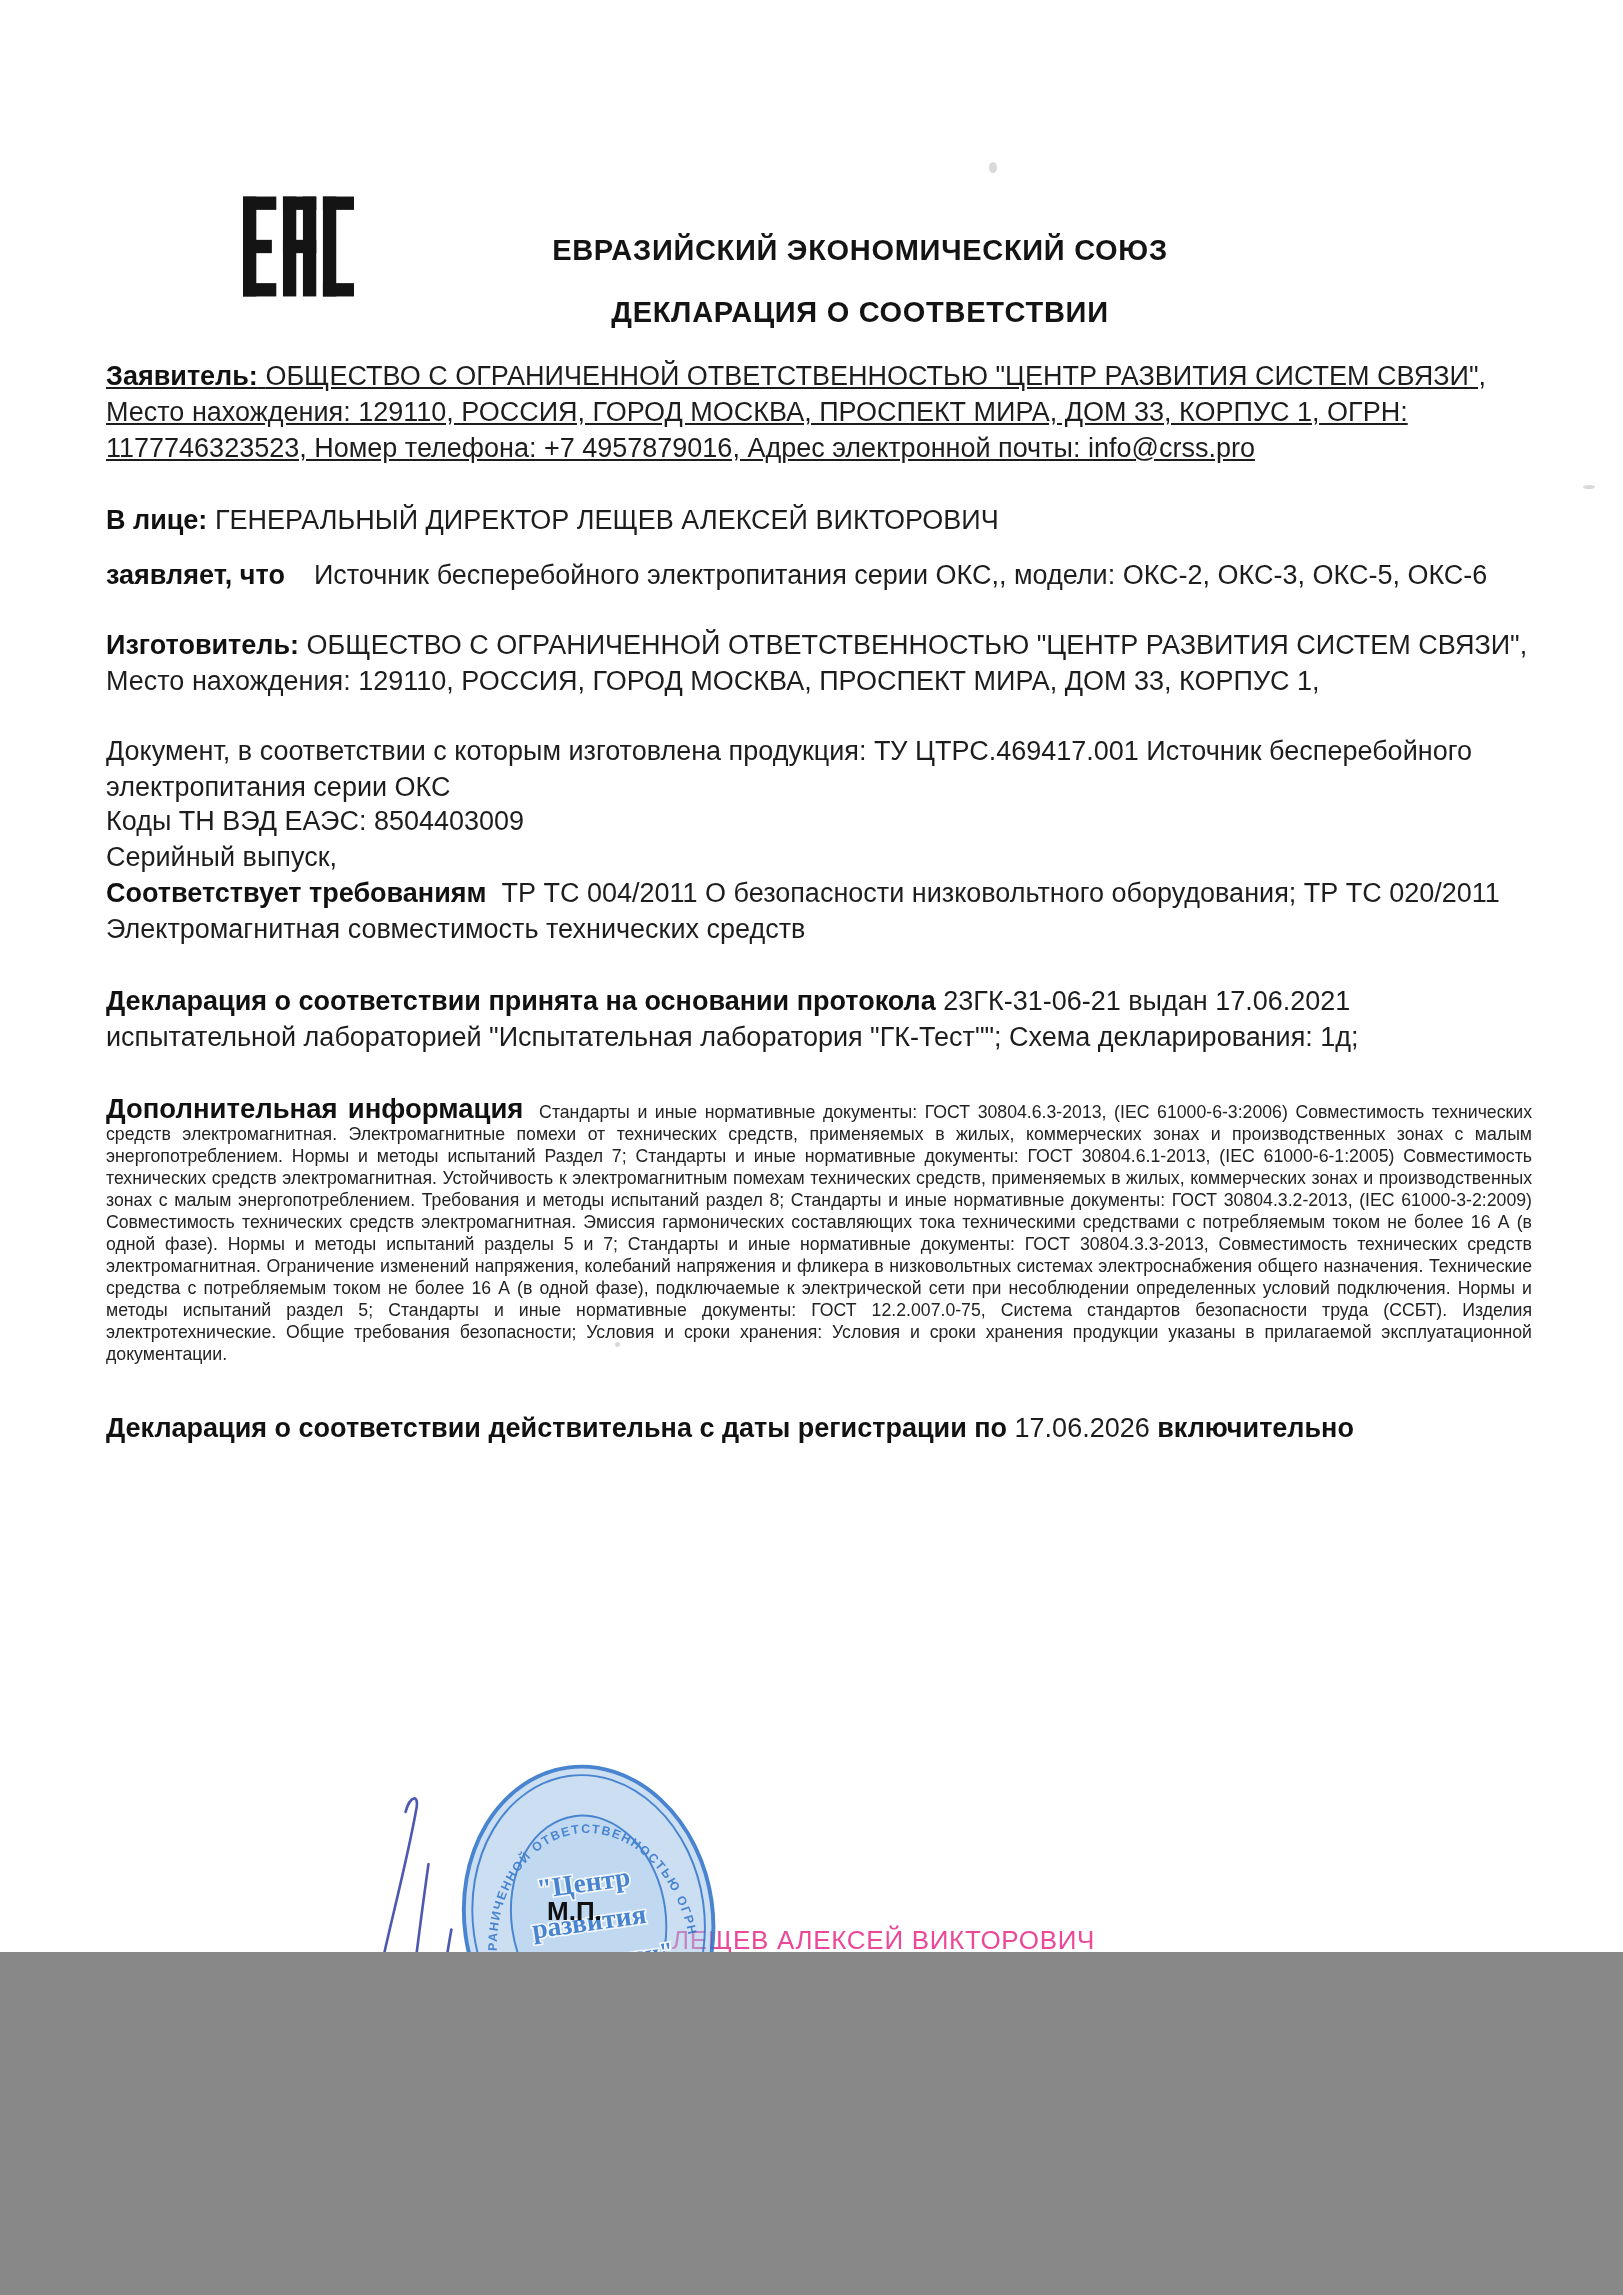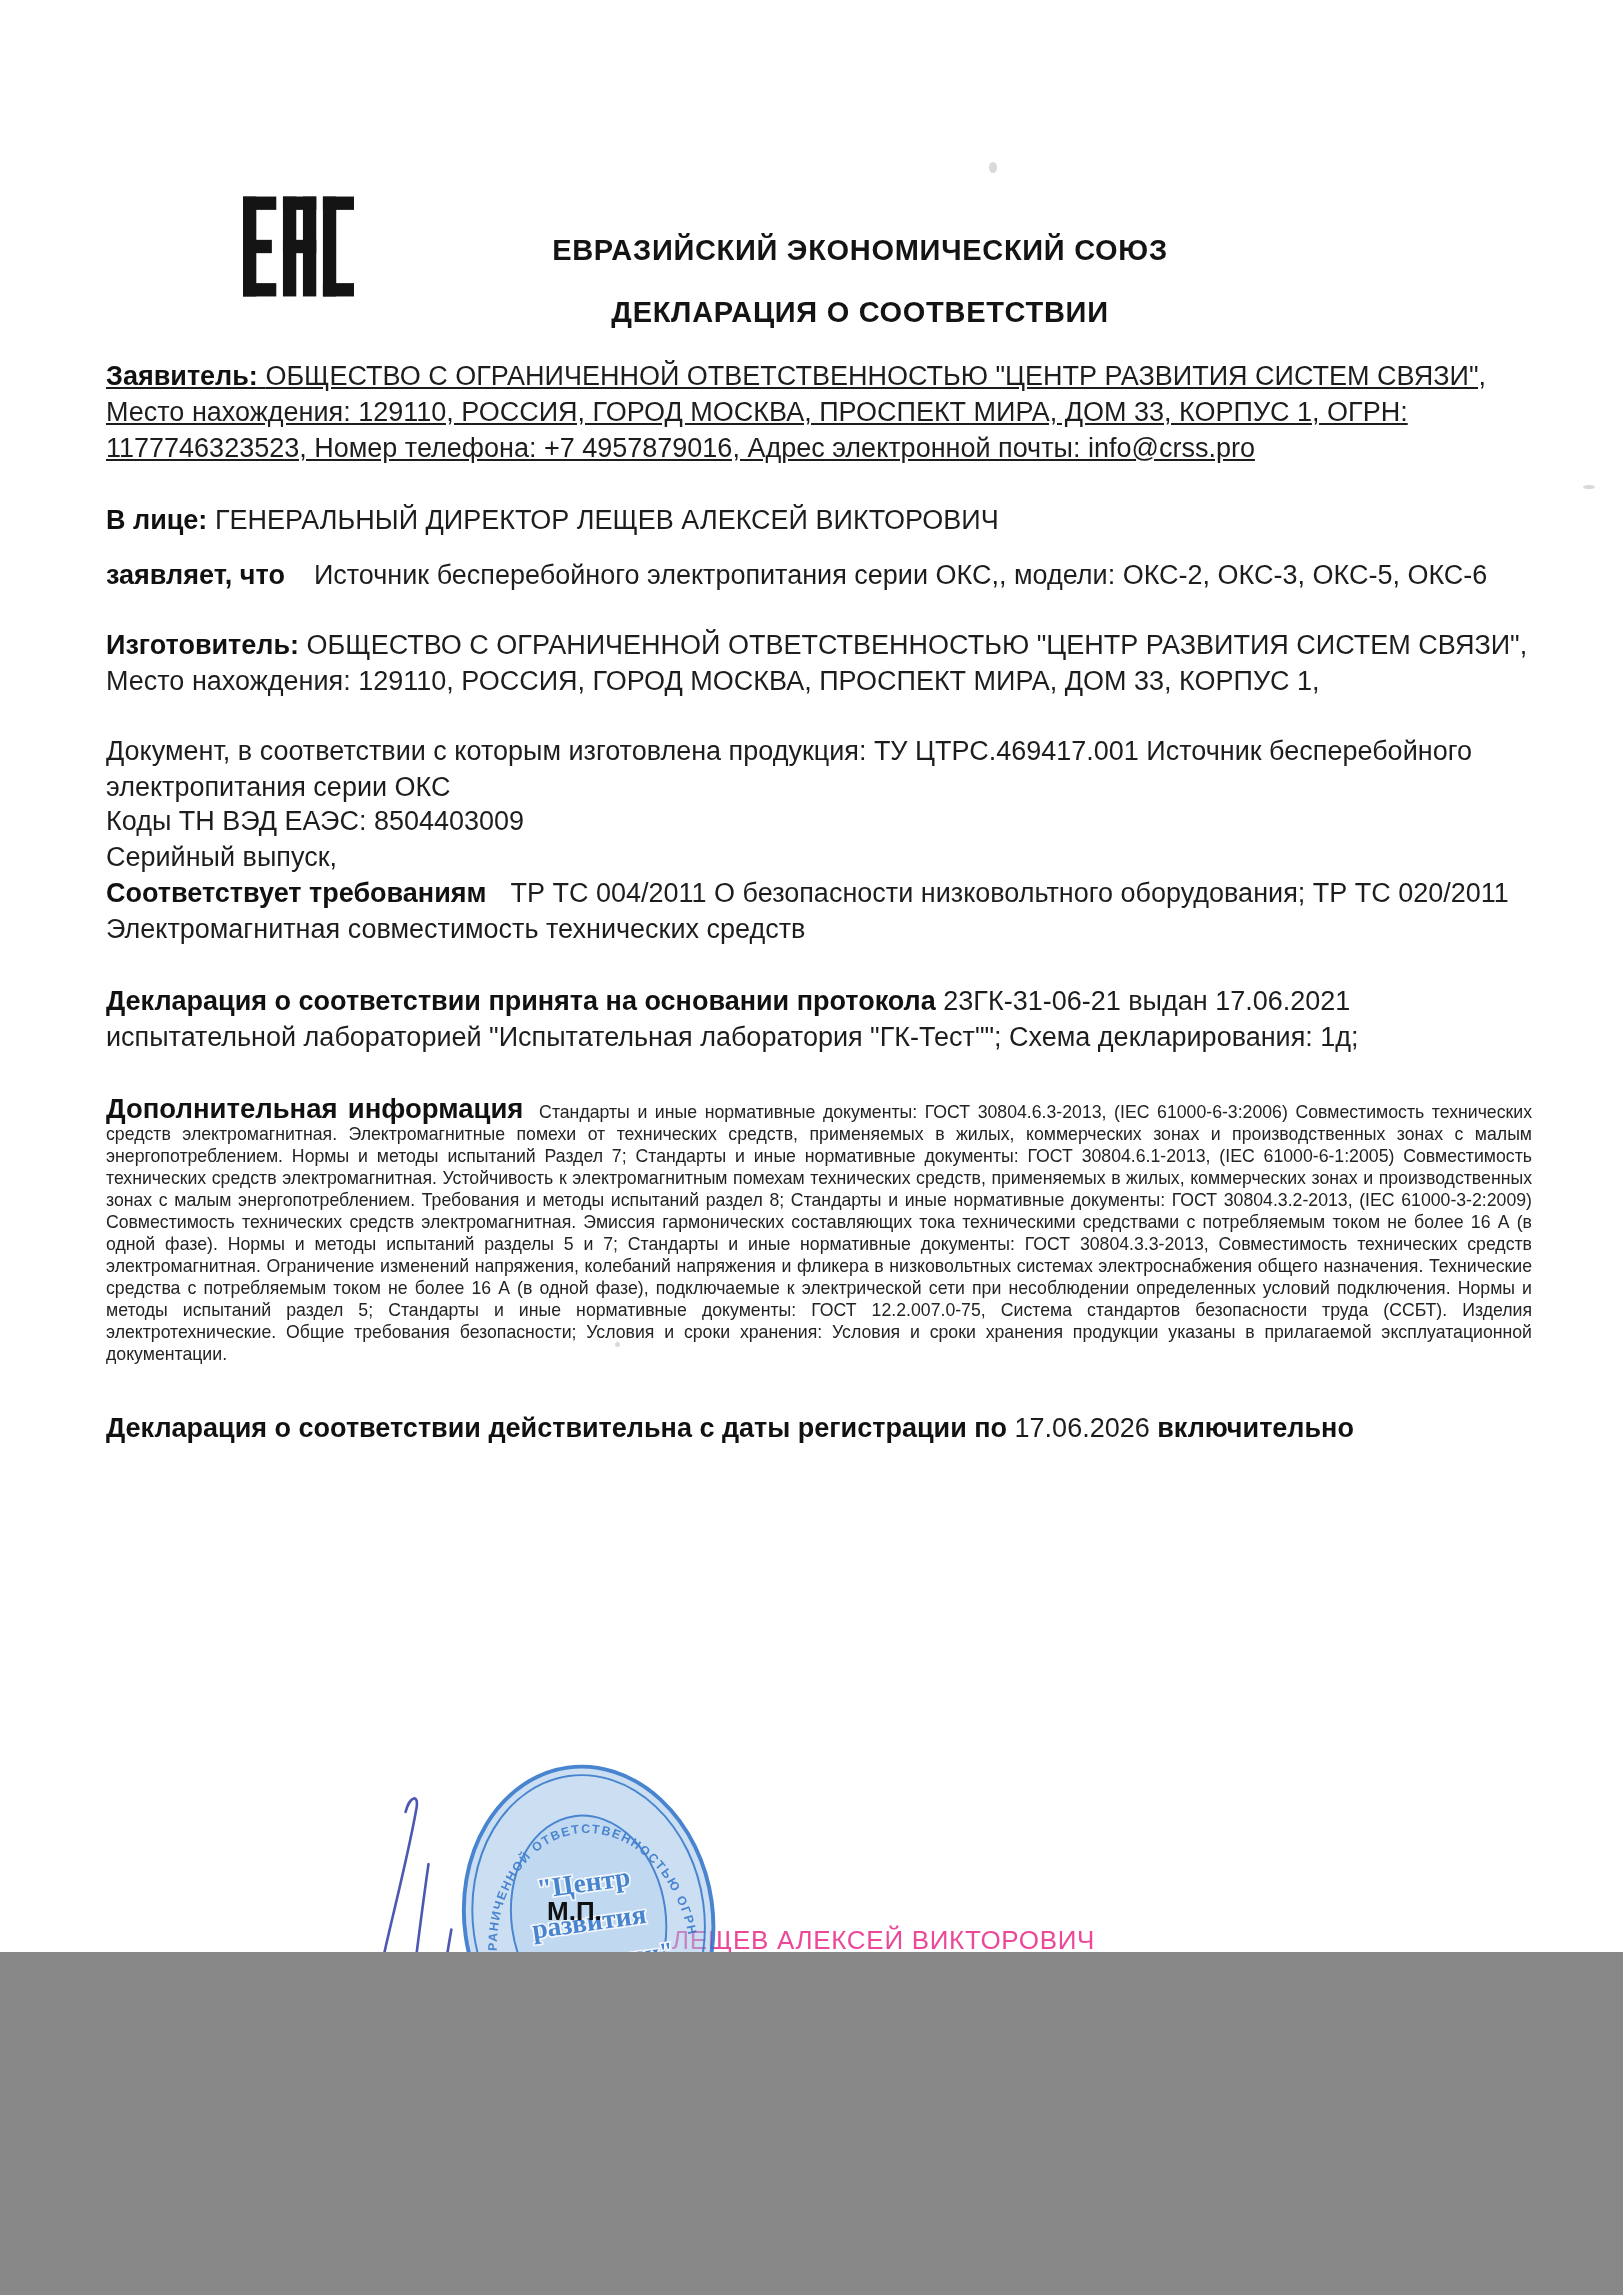--- a/index.html
+++ b/index.html
@@ -8,21 +8,21 @@
     font-family:"Liberation Sans", sans-serif; color:#1f1f1f; overflow:hidden;
     margin:0 auto;
   }
   .abs{position:absolute;}
   .titles{left:150px; top:234px; width:1420px; text-align:center;}
   .title{font-size:29px; font-weight:bold; letter-spacing:0.7px; color:#141414;}
   .title2{margin-top:29px;}
   .para{left:106px; width:1426px; font-size:27px; line-height:36px; color:#1d1d1d;}
   .lbl{font-weight:bold; color:#111;}
   .gap{margin-right:29px;}
-  .gap-sm{margin-right:24px;}
+  .gap-sm{margin-right:15px;}
   .small-para{text-align:justify; font-size:17.7px; line-height:22px; color:#232323;}
   .small-head{font-weight:bold; font-size:27.5px; color:#111; margin-right:15.7px;}
   .sig-line{left:124px; top:1961px; width:1401px; height:2.6px; background:#1a1a1a;}
   .sig-caption{font-size:19.6px; font-weight:bold; color:#1a1a1a; text-align:center;}
   .mp{left:547px; top:1896px; font-size:26px; font-weight:bold; color:#101010; z-index:6;}
   .fio{left:672px; top:1925px; font-size:26px; color:#ec4899; z-index:4; letter-spacing:0.7px;}
   .footrow-label{font-size:27.5px; font-weight:bold; color:#111;}
   .footrow-value{font-size:27.5px; color:#1d1d1d;}
   .serif-val{font-family:"Liberation Serif", serif; font-size:26px; color:#222;}
   .stampsvg{left:327px; top:1740px; z-index:5; pointer-events:none;}

